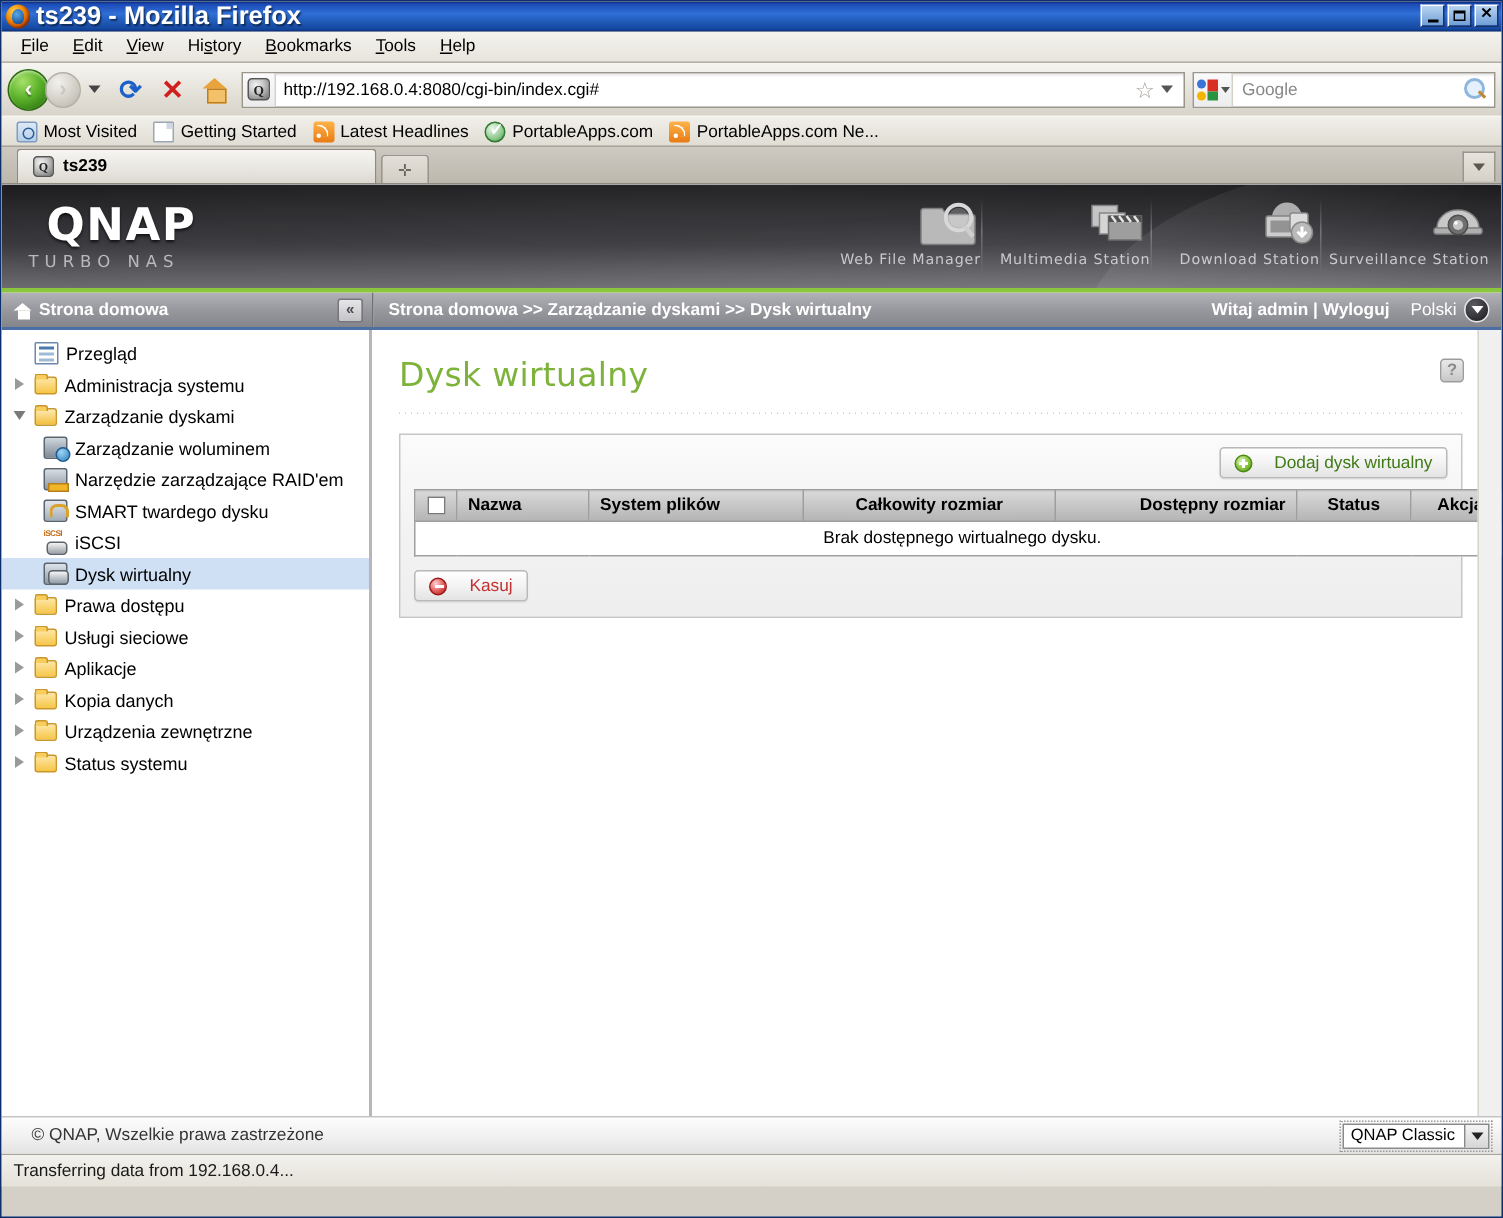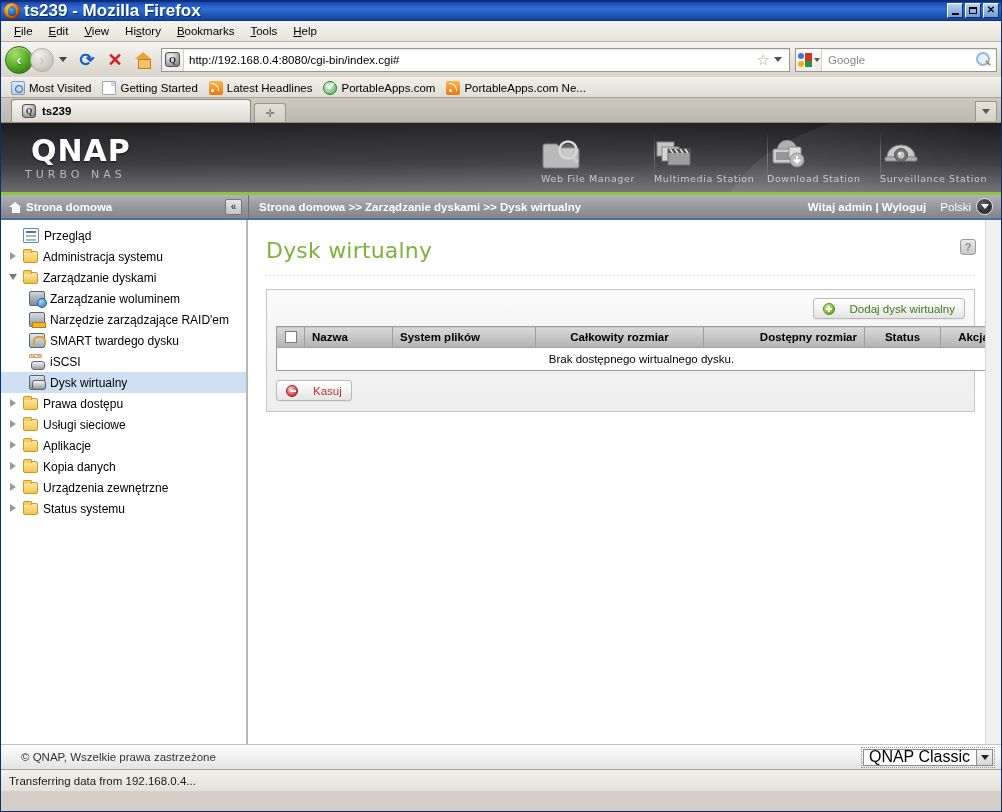--- a/index.html
+++ b/index.html
@@ -233,33 +233,33 @@
     transform: rotate(-8deg);
   }
   .qnap-logo {
     position:absolute; left:30px; top:10px;
     font-family:"DejaVu Sans", sans-serif;
     font-weight:bold; font-size:30px; letter-spacing:1px;
     color:#fff;
     text-shadow: 0 1px 2px rgba(0,0,0,.7);
   }
   .turbo-nas {
-    position:absolute; left:24px; top:45px;
+    position:absolute; left:18px; top:45px;
     font-size:11px; letter-spacing:4px; color:#b9b9bd;
     font-family:"DejaVu Sans", sans-serif;
   }
   #apps {
     position:absolute; right:8px; top:4px; bottom:0;
     display:flex; align-items:flex-end;
   }
   .appitem {
     width:113px; height:66px;
-    display:flex; flex-direction:column; align-items:flex-start; justify-content:flex-end;
+    display:flex; flex-direction:column; align-items:flex-end; justify-content:flex-end;
     position:relative;
-    padding-bottom:8px;
+    padding-bottom:13px;
   }
   .appitem + .appitem:before {
     content:""; position:absolute; left:0; top:6px; bottom:10px; width:1px;
     background: linear-gradient(to bottom, rgba(255,255,255,0), rgba(255,255,255,.28) 45%, rgba(255,255,255,0));
   }
   .appitem .aicon { height:38px; display:flex;align-items:center;justify-content:center; }
   .appitem .alabel {
     font-size:9.5px; color:#c9c9cd; letter-spacing:.6px;
     font-family:"DejaVu Sans", sans-serif;
     white-space:nowrap;
@@ -443,21 +443,21 @@
     background: linear-gradient(to bottom,#fdfdfd 0%,#efefef 60%,#e3e3e3 100%);
     border-top:1px solid #c4c4c4;
     display:flex; align-items:center; padding:0 8px 0 20px;
     font-size:11.5px; color:#333;
   }
   .skinsel {
     margin-left:auto;
     display:flex;align-items:center;
     height:17px;
     background:#fff; border:1px solid #8a8a8a;
-    font-size:16px; color:#000;
+    font-size:11px; color:#000;
     padding-left:5px;
     outline:1px dotted #999; outline-offset:1px;
   }
   .skinsel .val{padding-right:6px;}
   .skinsel .arrowbox{
     width:16px;height:15px;margin:0 0 0 0;
     background:linear-gradient(to bottom,#f4f4f4,#d6d6d6);
     border-left:1px solid #8a8a8a;
     display:flex;align-items:center;justify-content:center;
   }

